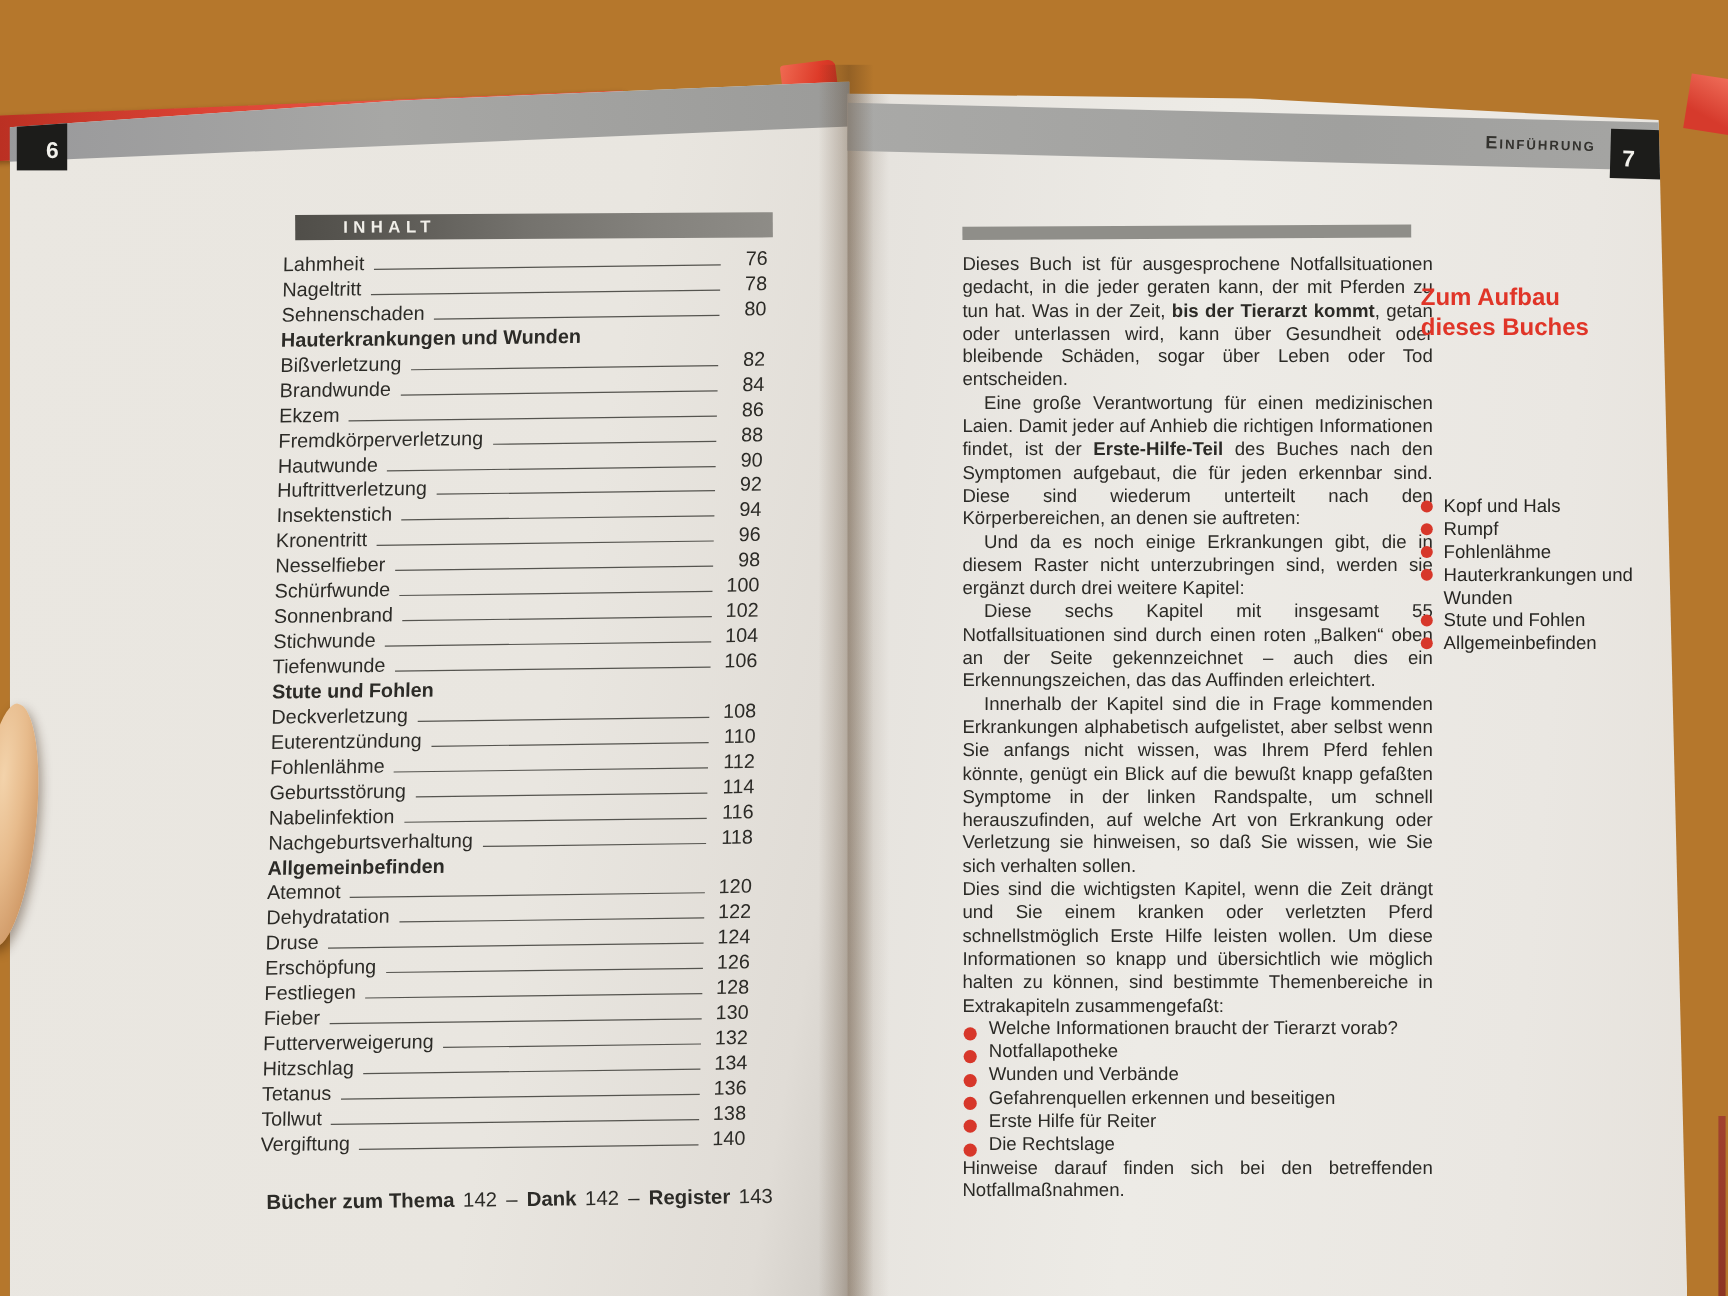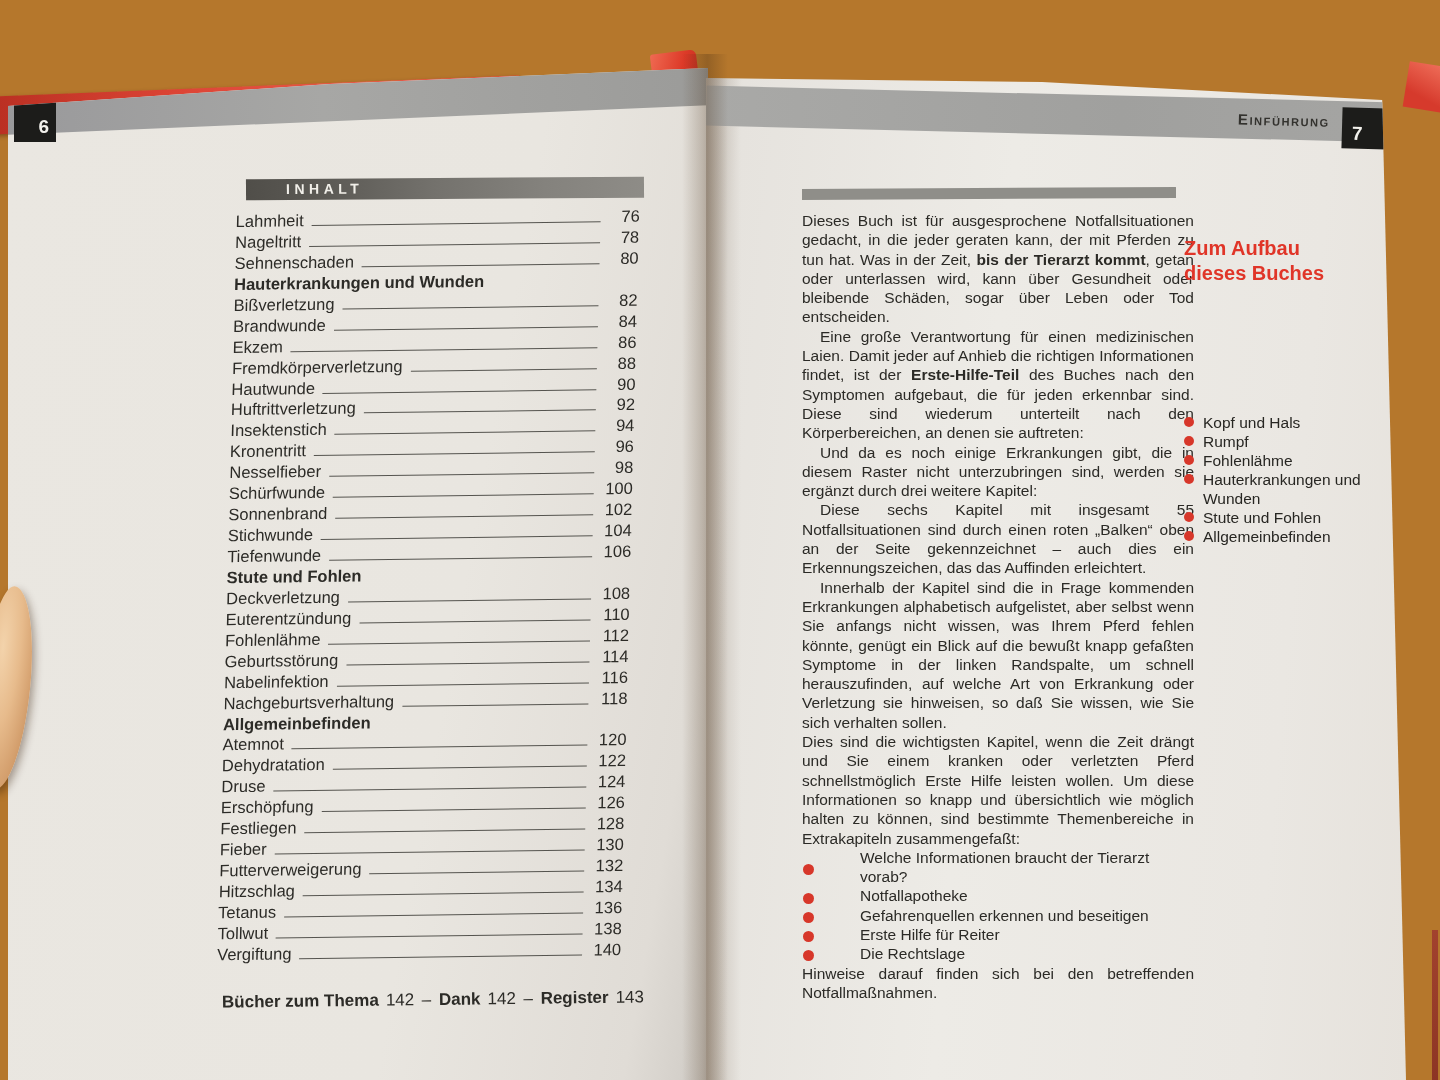--- a/index.html
+++ b/index.html
@@ -122,21 +122,21 @@
     width:374px;height:11px;background:#8f8e89;margin-bottom:12px;
     transform:rotate(-0.3deg);
   }
   .content-right{position:absolute;left:96px;top:124px;width:392px;}
   .para{
     margin:0;font-size:15.5px;line-height:19.3px;color:#2b2a26;
     text-align:justify;hyphens:auto;-webkit-hyphens:auto;
   }
   .para.indent{text-indent:18px;}
   .b{font-weight:bold;}
-  .brow{display:flex;align-items:center;font-size:15.5px;line-height:19.3px;color:#2b2a26;gap:36px;}
+  .brow{display:flex;align-items:flex-end;font-size:15.5px;line-height:19.3px;color:#2b2a26;}
   .dot{
     width:11px;height:11px;border-radius:50%;background:#d7372a;
     flex:0 0 11px;margin:4px 10px 0 1px;
   }
   
   .sidebar{position:absolute;left:478px;top:172px;width:180px;}
   .sb-title{
     color:#e03528;font-weight:bold;font-size:20px;line-height:24.5px;width:150px;
   }
   .sb-list{margin-top:128px;}
@@ -445,20 +445,24 @@
           <span class="dot"></span>
           <span class="btext">Welche Informationen braucht der Tierarzt vorab?</span>
         </div>
 
 
         <div class="brow">
           <span class="dot"></span>
           <span class="btext">Notfallapotheke</span>
         </div>
 
+        <div class="brow">
+          <span class="dot"></span>
+          <span class="btext">Wunden und Verbände</span>
+        </div>
 
         <div class="brow">
           <span class="dot"></span>
           <span class="btext">Gefahrenquellen erkennen und beseitigen</span>
         </div>
 
         <div class="brow">
           <span class="dot"></span>
           <span class="btext">Erste Hilfe für Reiter</span>
         </div>

